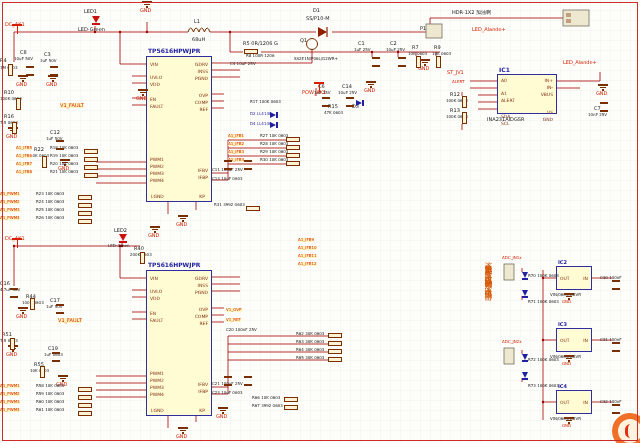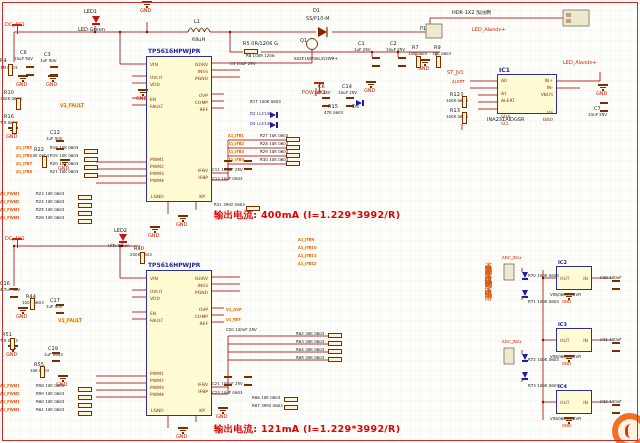--- a/index.html
+++ b/index.html
@@ -191,22 +191,20 @@
   </div>
   <div class="smallpart" style="left:550px;top:354px;font-size:4px">VIN/0603/DBVR</div>
 
   <div class="ictitle" style="left:558px;top:383px;font-size:5px">IC4</div>
   <div class="icbox" style="left:556px;top:390px;width:36px;height:24px">
     <span class="ldo-out">OUT</span>
     <span class="ldo-in">IN</span>
   </div>
   <div class="smallpart" style="left:550px;top:416px;font-size:4px">VIN/0603/DBVR</div>
 
-  <div class="ann" style="left:214px;top:209px">输出电流: 400mA (I=1.229*3992/R)</div>
-  <div class="ann" style="left:214px;top:423px">输出电流: 121mA (I=1.229*3992/R)</div>
 
   <div class="vnote">这个电源是那个双路电流输出的那个一路电流输出</div>
 
   <div id="labels-layer">
       <span class="lbl" style="left: 5px; top: 22px; color: rgb(212, 32, 0); font-size: 5px;">DC_AK1</span>
       <span class="lbl" style="left: 84px; top: 9px; color: rgb(28, 28, 28); font-size: 5px;">LED1</span>
       <span class="lbl" style="left: 78px; top: 27px; color: rgb(28, 28, 28); font-size: 5px;">LED-Green</span>
       <span class="lbl" style="left: 140px; top: 8px; color: rgb(212, 32, 0); font-size: 5px;">GND</span>
       <span class="gndsym" style="left: 142px; top: 1px;"></span>
       <span class="lbl" style="left: 194px; top: 19px; color: rgb(28, 28, 28); font-size: 5px;">L1</span>

